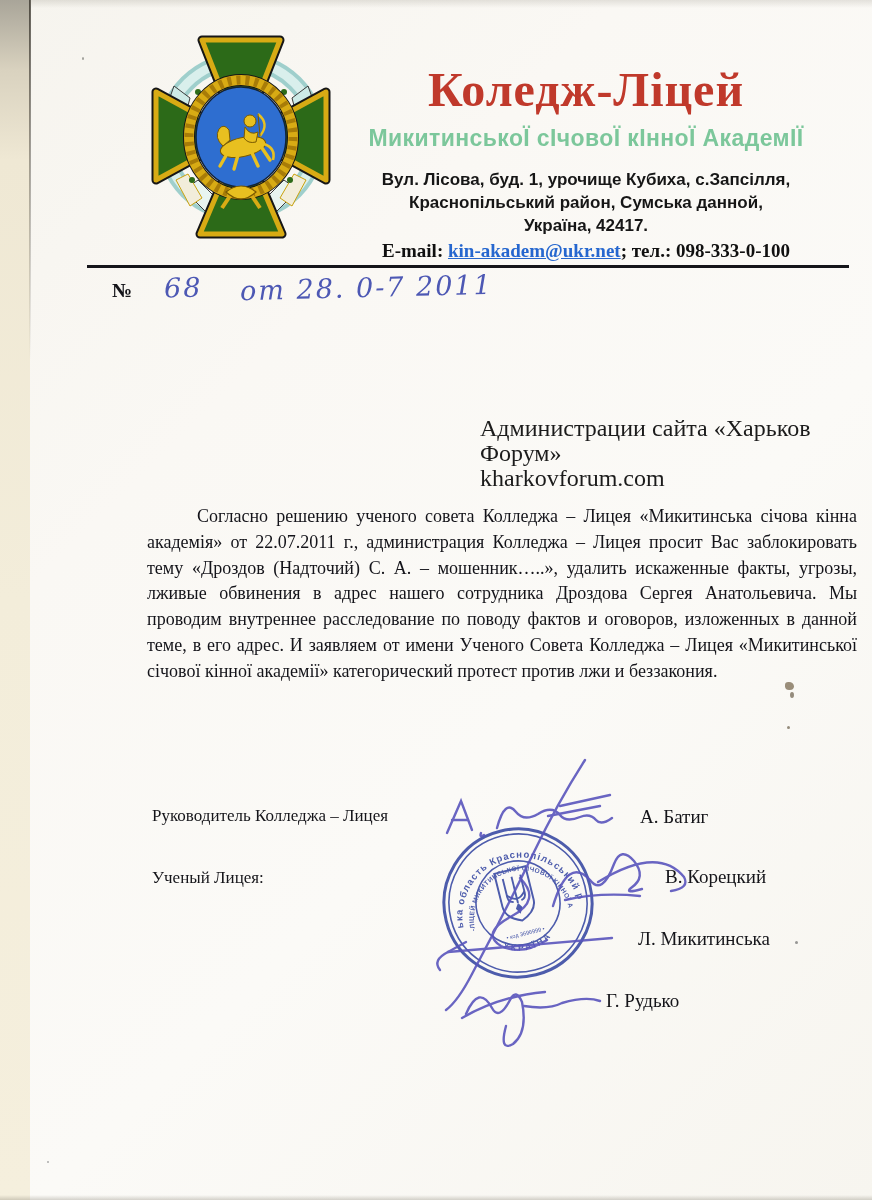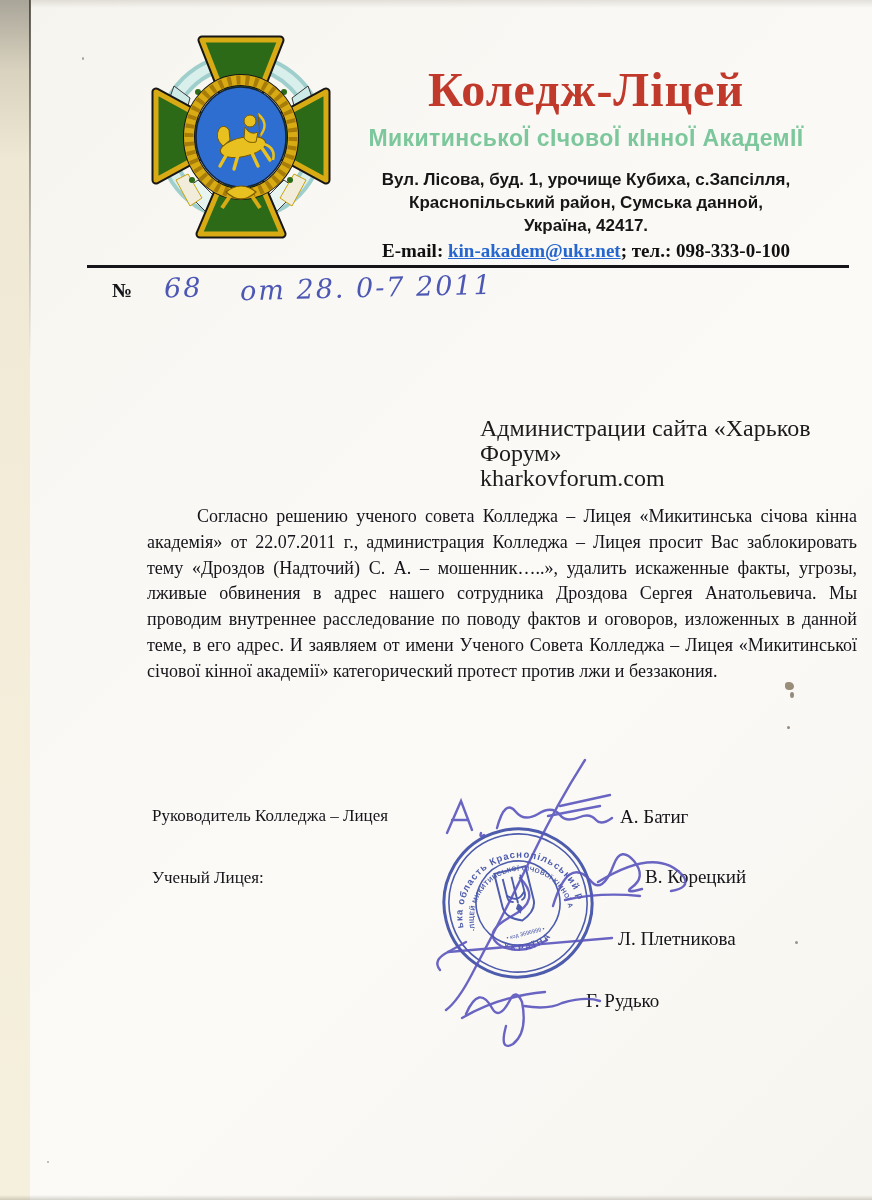--- a/index.html
+++ b/index.html
@@ -35,21 +35,21 @@
   .hand{font-family:"DejaVu Serif",serif;font-style:italic;color:#4d58b4;font-size:27px;
         letter-spacing:2px;display:inline-block;transform:rotate(-1.5deg);}
   .hand-num{margin-left:28px;}
   .hand-date{margin-left:34px;}
 
   .addressee{position:absolute;left:480px;top:416px;font-size:24px;color:#1b1b1b;line-height:25px;}
   .body-par{position:absolute;left:111px;top:504px;width:710px;font-size:18px;color:#14141a;
             line-height:25.8px;text-align:justify;text-indent:50px;margin-left:36px;}
 
   .sig-label{position:absolute;font-size:17px;color:#15151a;white-space:nowrap;}
-  .sig-name{position:absolute;font-size:19px;color:#15151a;white-space:nowrap;}
+  .sig-name{position:absolute;font-size:19px;color:#15151a;white-space:nowrap;margin-left:20px;}
   .l1{left:152px;top:806px;} .n1{left:620px;top:806px;}
   .l2{left:152px;top:868px;} .n2{left:645px;top:866px;}
   .n3{left:618px;top:928px;} .n4{left:586px;top:990px;}
 
   .stamp{position:absolute;left:438px;top:823px;width:160px;height:160px;
          transform:rotate(-14deg);opacity:.92;}
   .ink{position:absolute;inset:0;pointer-events:none;}
 
   .speck{position:absolute;border-radius:50%;}
 </style>
@@ -141,21 +141,21 @@
     <div>Администрации сайта «Харьков Форум»</div>
     <div>kharkovforum.com</div>
   </div>
 
   <div class="body-par">Согласно решению ученого совета Колледжа – Лицея «Микитинська січова кінна академія» от 22.07.2011 г., администрация Колледжа – Лицея просит Вас заблокировать тему «Дроздов (Надточий) С. А. – мошенник…..», удалить искаженные факты, угрозы, лживые обвинения  в адрес  нашего сотрудника Дроздова Сергея Анатольевича. Мы проводим внутреннее расследование по поводу фактов и оговоров, изложенных в данной теме, в его адрес. И заявляем от имени Ученого Совета Колледжа – Лицея «Микитинської січової кінної академії» категорический протест против лжи и беззакония.</div>
 
   <div class="sig-label l1">Руководитель Колледжа – Лицея</div>
   <div class="sig-name n1">А. Батиг</div>
   <div class="sig-label l2">Ученый Лицея:</div>
   <div class="sig-name n2">В. Корецкий</div>
-  <div class="sig-name n3">Л. Плетникова</div>
+  <div class="sig-name n3">Л. Микитинська</div>
   <div class="sig-name n4">Г. Рудько</div>
 
   <svg class="stamp" viewBox="-80 -80 160 160">
     <defs>
       <path id="arcOuter" d="M -59 14 A 59 59 0 1 1 59 14" fill="none"></path>
       <path id="arcInner" d="M -48 16 A 48 48 0 1 1 48 16" fill="none"></path>
       <path id="arcBottom" d="M -40 22 A 44 44 0 0 0 40 22" fill="none"></path>
     </defs>
     <g stroke="#3f4fa6" fill="none">
       <circle r="74" stroke-width="3"></circle>

